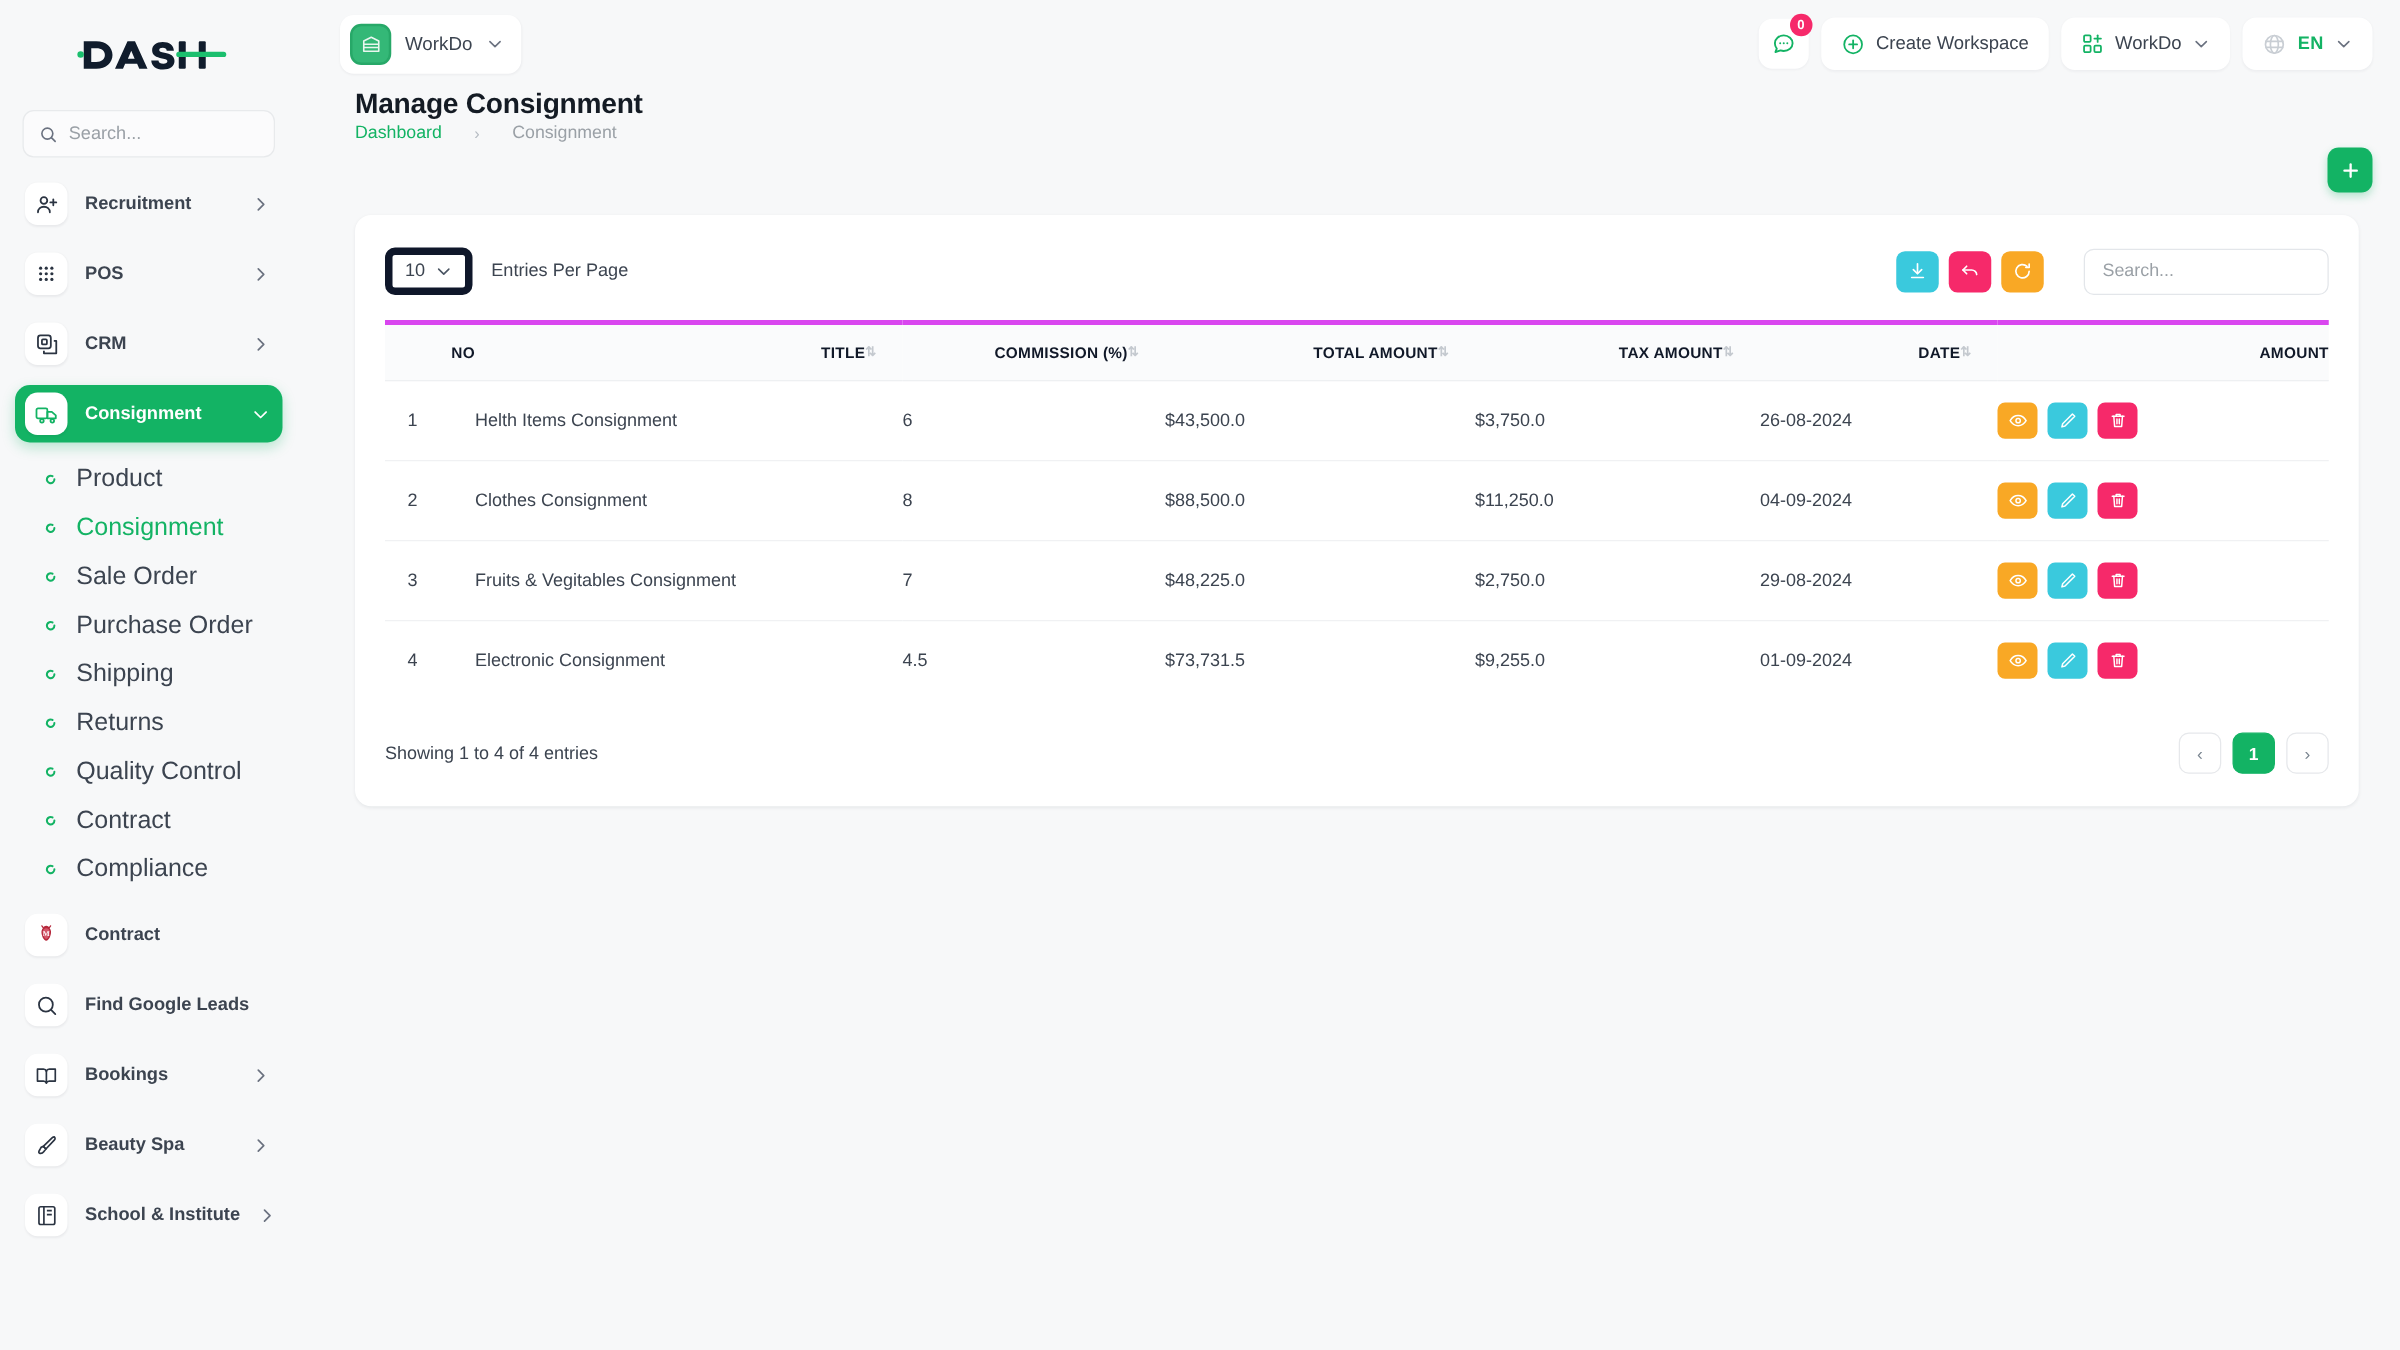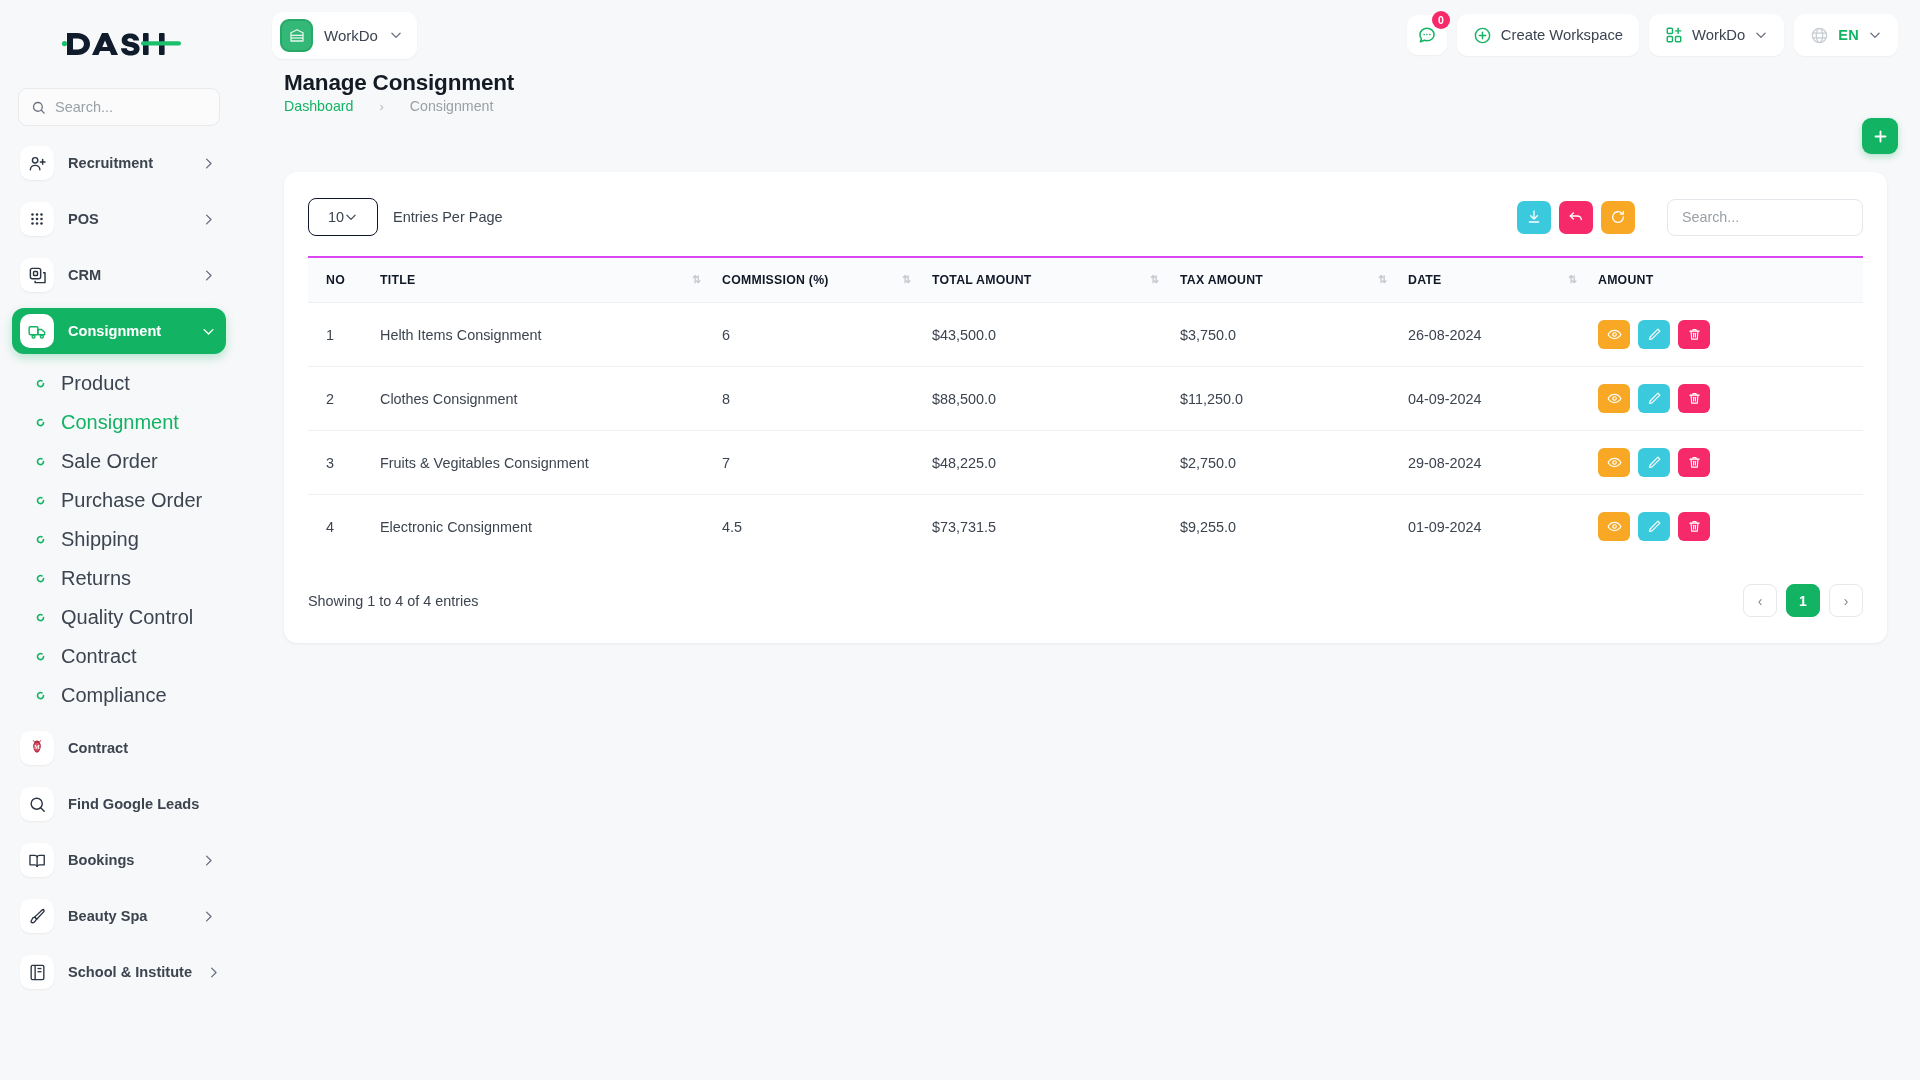--- a/index.html
+++ b/index.html
@@ -100,40 +100,40 @@
   }
 
   
   #card {
     position: absolute; left: 284px; top: 172px; width: 1603px;
     background: #ffffff; border-radius: 13px;
     box-shadow: 0 1px 3px rgba(16,24,40,.07); padding: 22px 24px 26px 24px;
   }
   #card-toolbar { display: flex; align-items: center; height: 46px; }
   #epp-select {
-    width: 70px; height: 38px; border: 1px solid #0f172a; border-radius: 8px;
-    display: flex; align-items: center; justify-content: center; padding: 0 10px;
+    width: 70px; height: 38px; border: 6px solid #0f172a; border-radius: 8px;
+    display: flex; align-items: center; justify-content: space-between; padding: 0 10px;
     font-size: 14.5px; color: #3c4450; cursor: pointer; background: #fff;
   }
   #epp-label { margin-left: 15px; font-size: 14.5px; color: #3c4450; }
   .tool-sq {
     width: 34px; height: 33px; border-radius: 7px; color: #fff;
     display: flex; align-items: center; justify-content: center; cursor: pointer; margin-left: 8px;
   }
   #table-search {
     margin-left: 32px; width: 196px; height: 37px;
     border: 1px solid #e3e6ea; border-radius: 8px; background: #fff;
     display: flex; align-items: center; padding: 0 14px; font-size: 14.3px; color: #9aa0a6;
   }
   table { width: 100%; border-collapse: collapse; margin-top: 16px; }
   thead tr { background: #fafbfc; }
   thead th {
-    text-align: left; font-size: 12.3px; font-weight: 700; color: #101828;
+    text-align: right; font-size: 12.3px; font-weight: 700; color: #101828;
     padding: 15px 0 15px 0; letter-spacing: .25px;
-    border-top: 2px solid #d946ef; border-bottom: 1px solid #eef0f2;
+    border-top: 4px solid #d946ef; border-bottom: 1px solid #eef0f2;
     white-space: nowrap;
   }
   thead th .sorter { float: right; color: #c4c9cf; font-size: 10.5px; margin-right: 22px; letter-spacing: -1px; }
   tbody td {
     font-size: 14.4px; color: #3c4450; padding: 17px 0; border-bottom: 1px solid #f0f1f3;
     white-space: nowrap;
   }
   tbody tr:last-child td { border-bottom: none; }
   .act-cell { display: flex; gap: 8px; }
   .act-btn {

